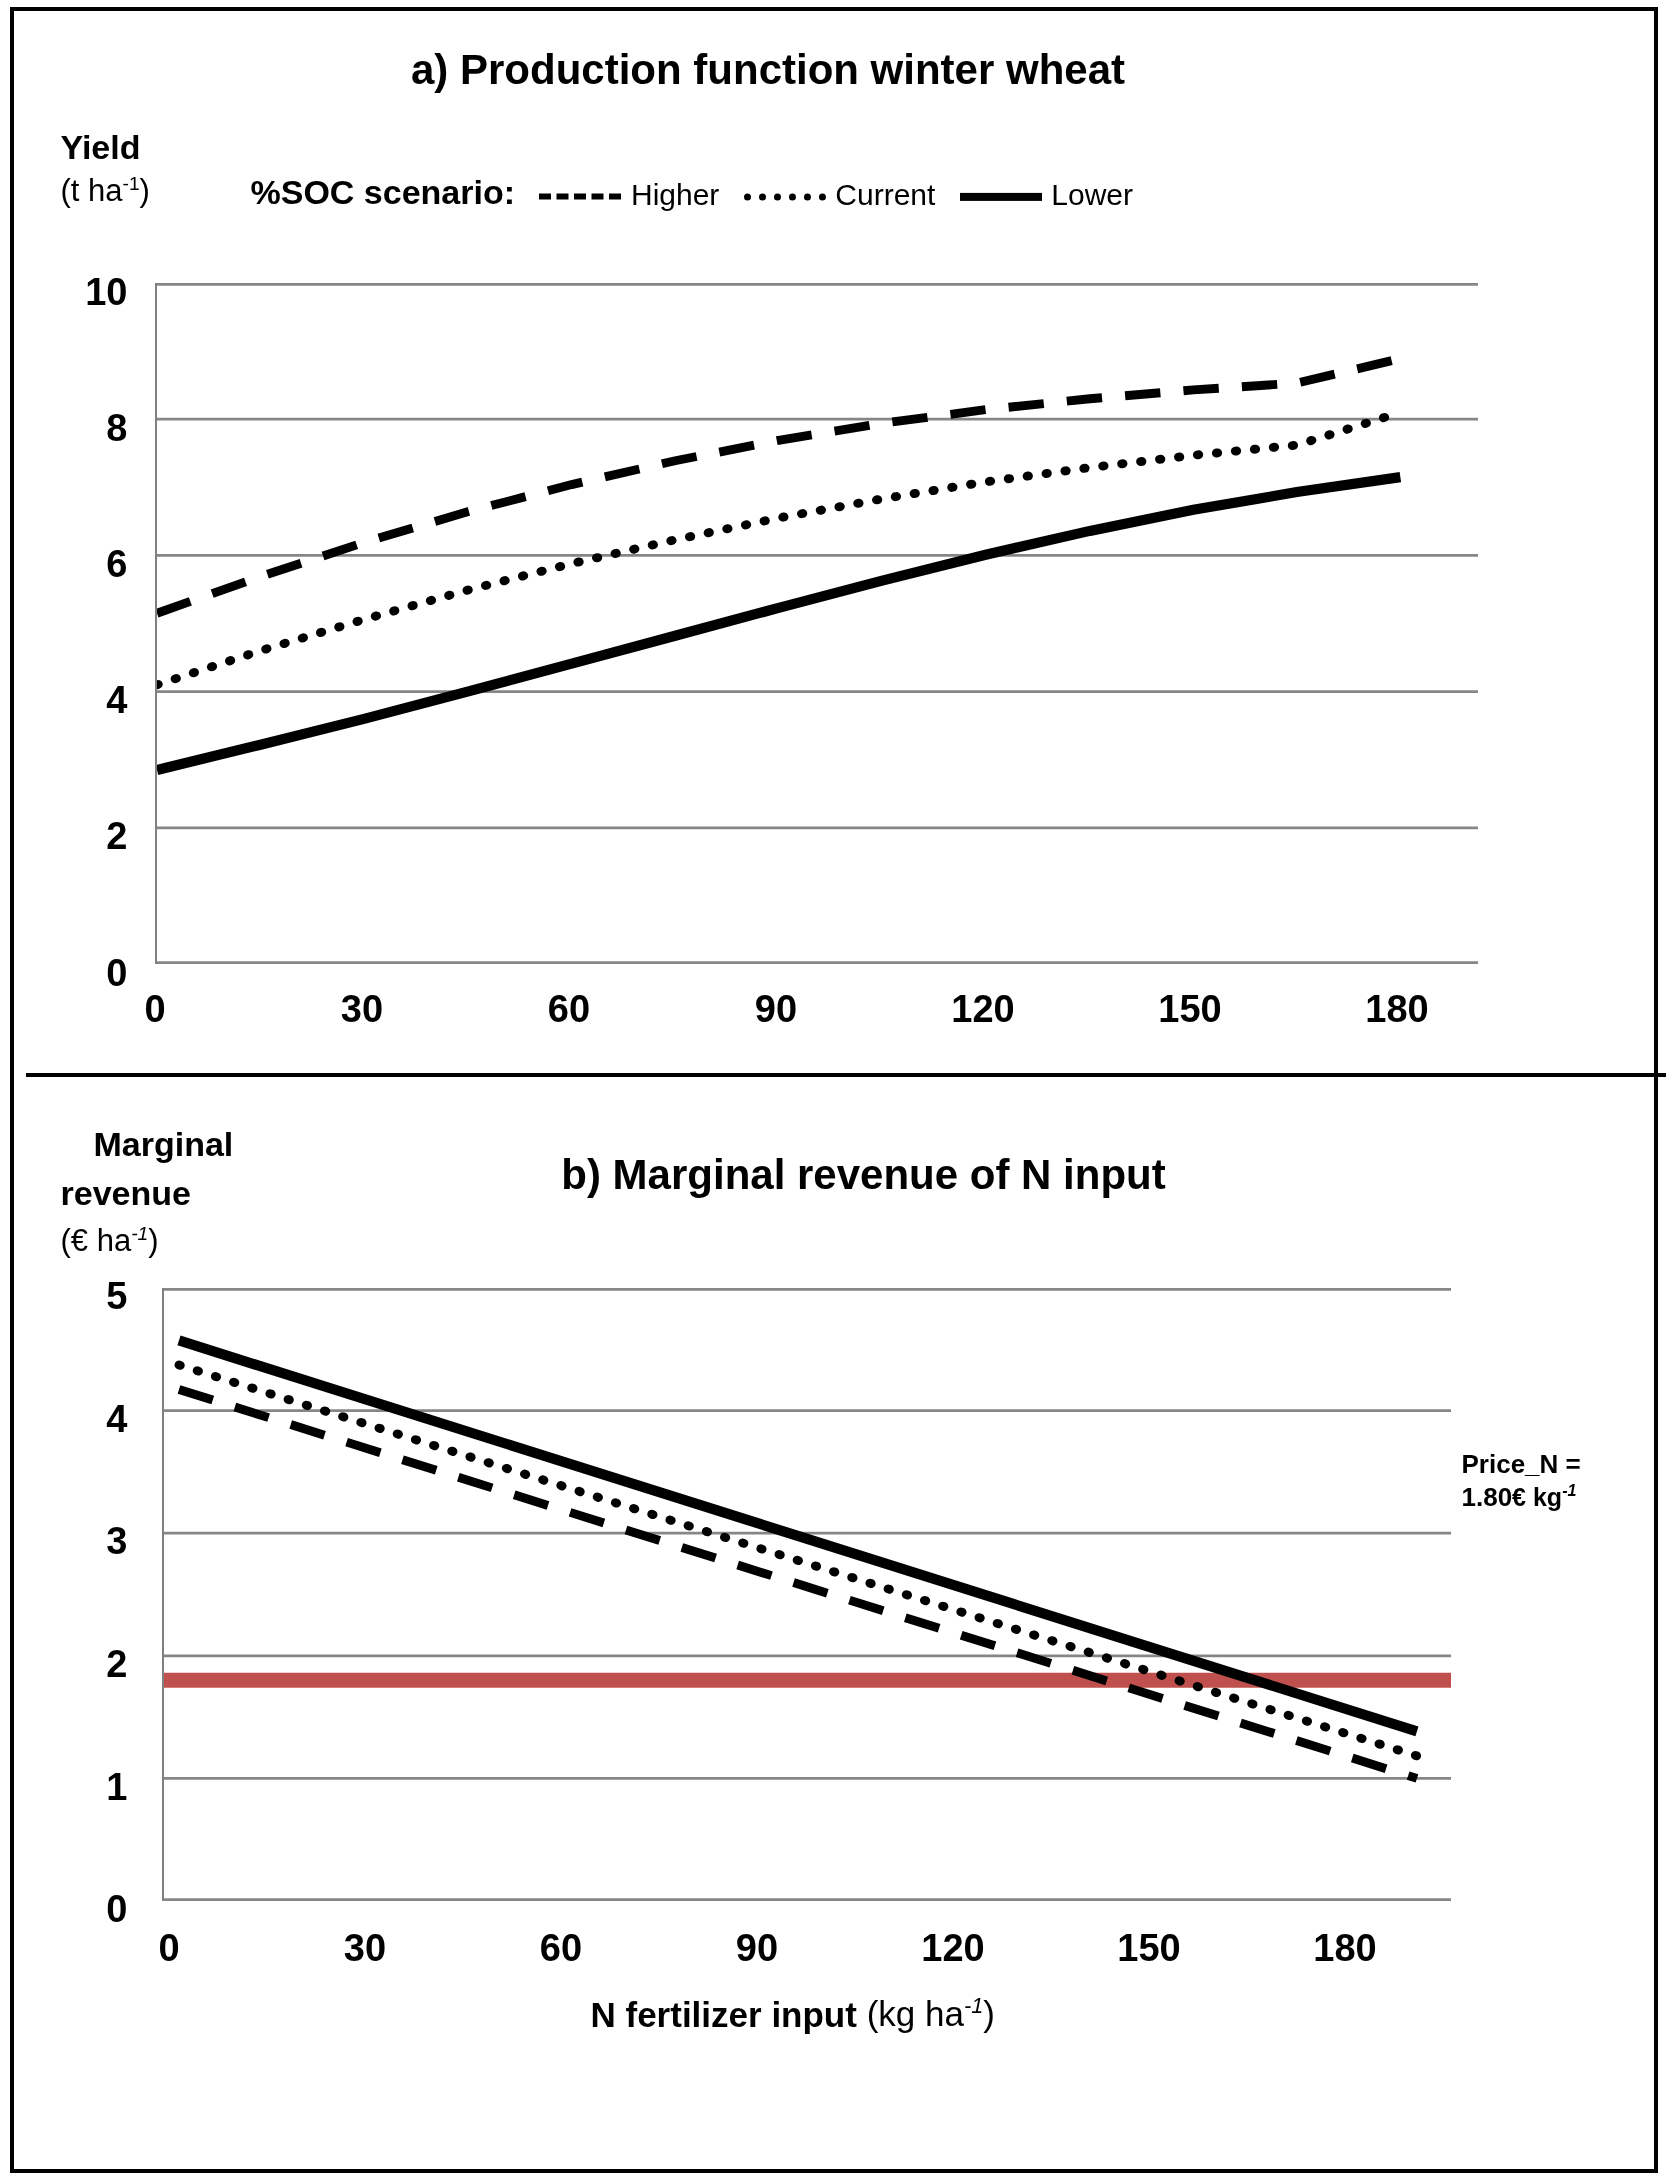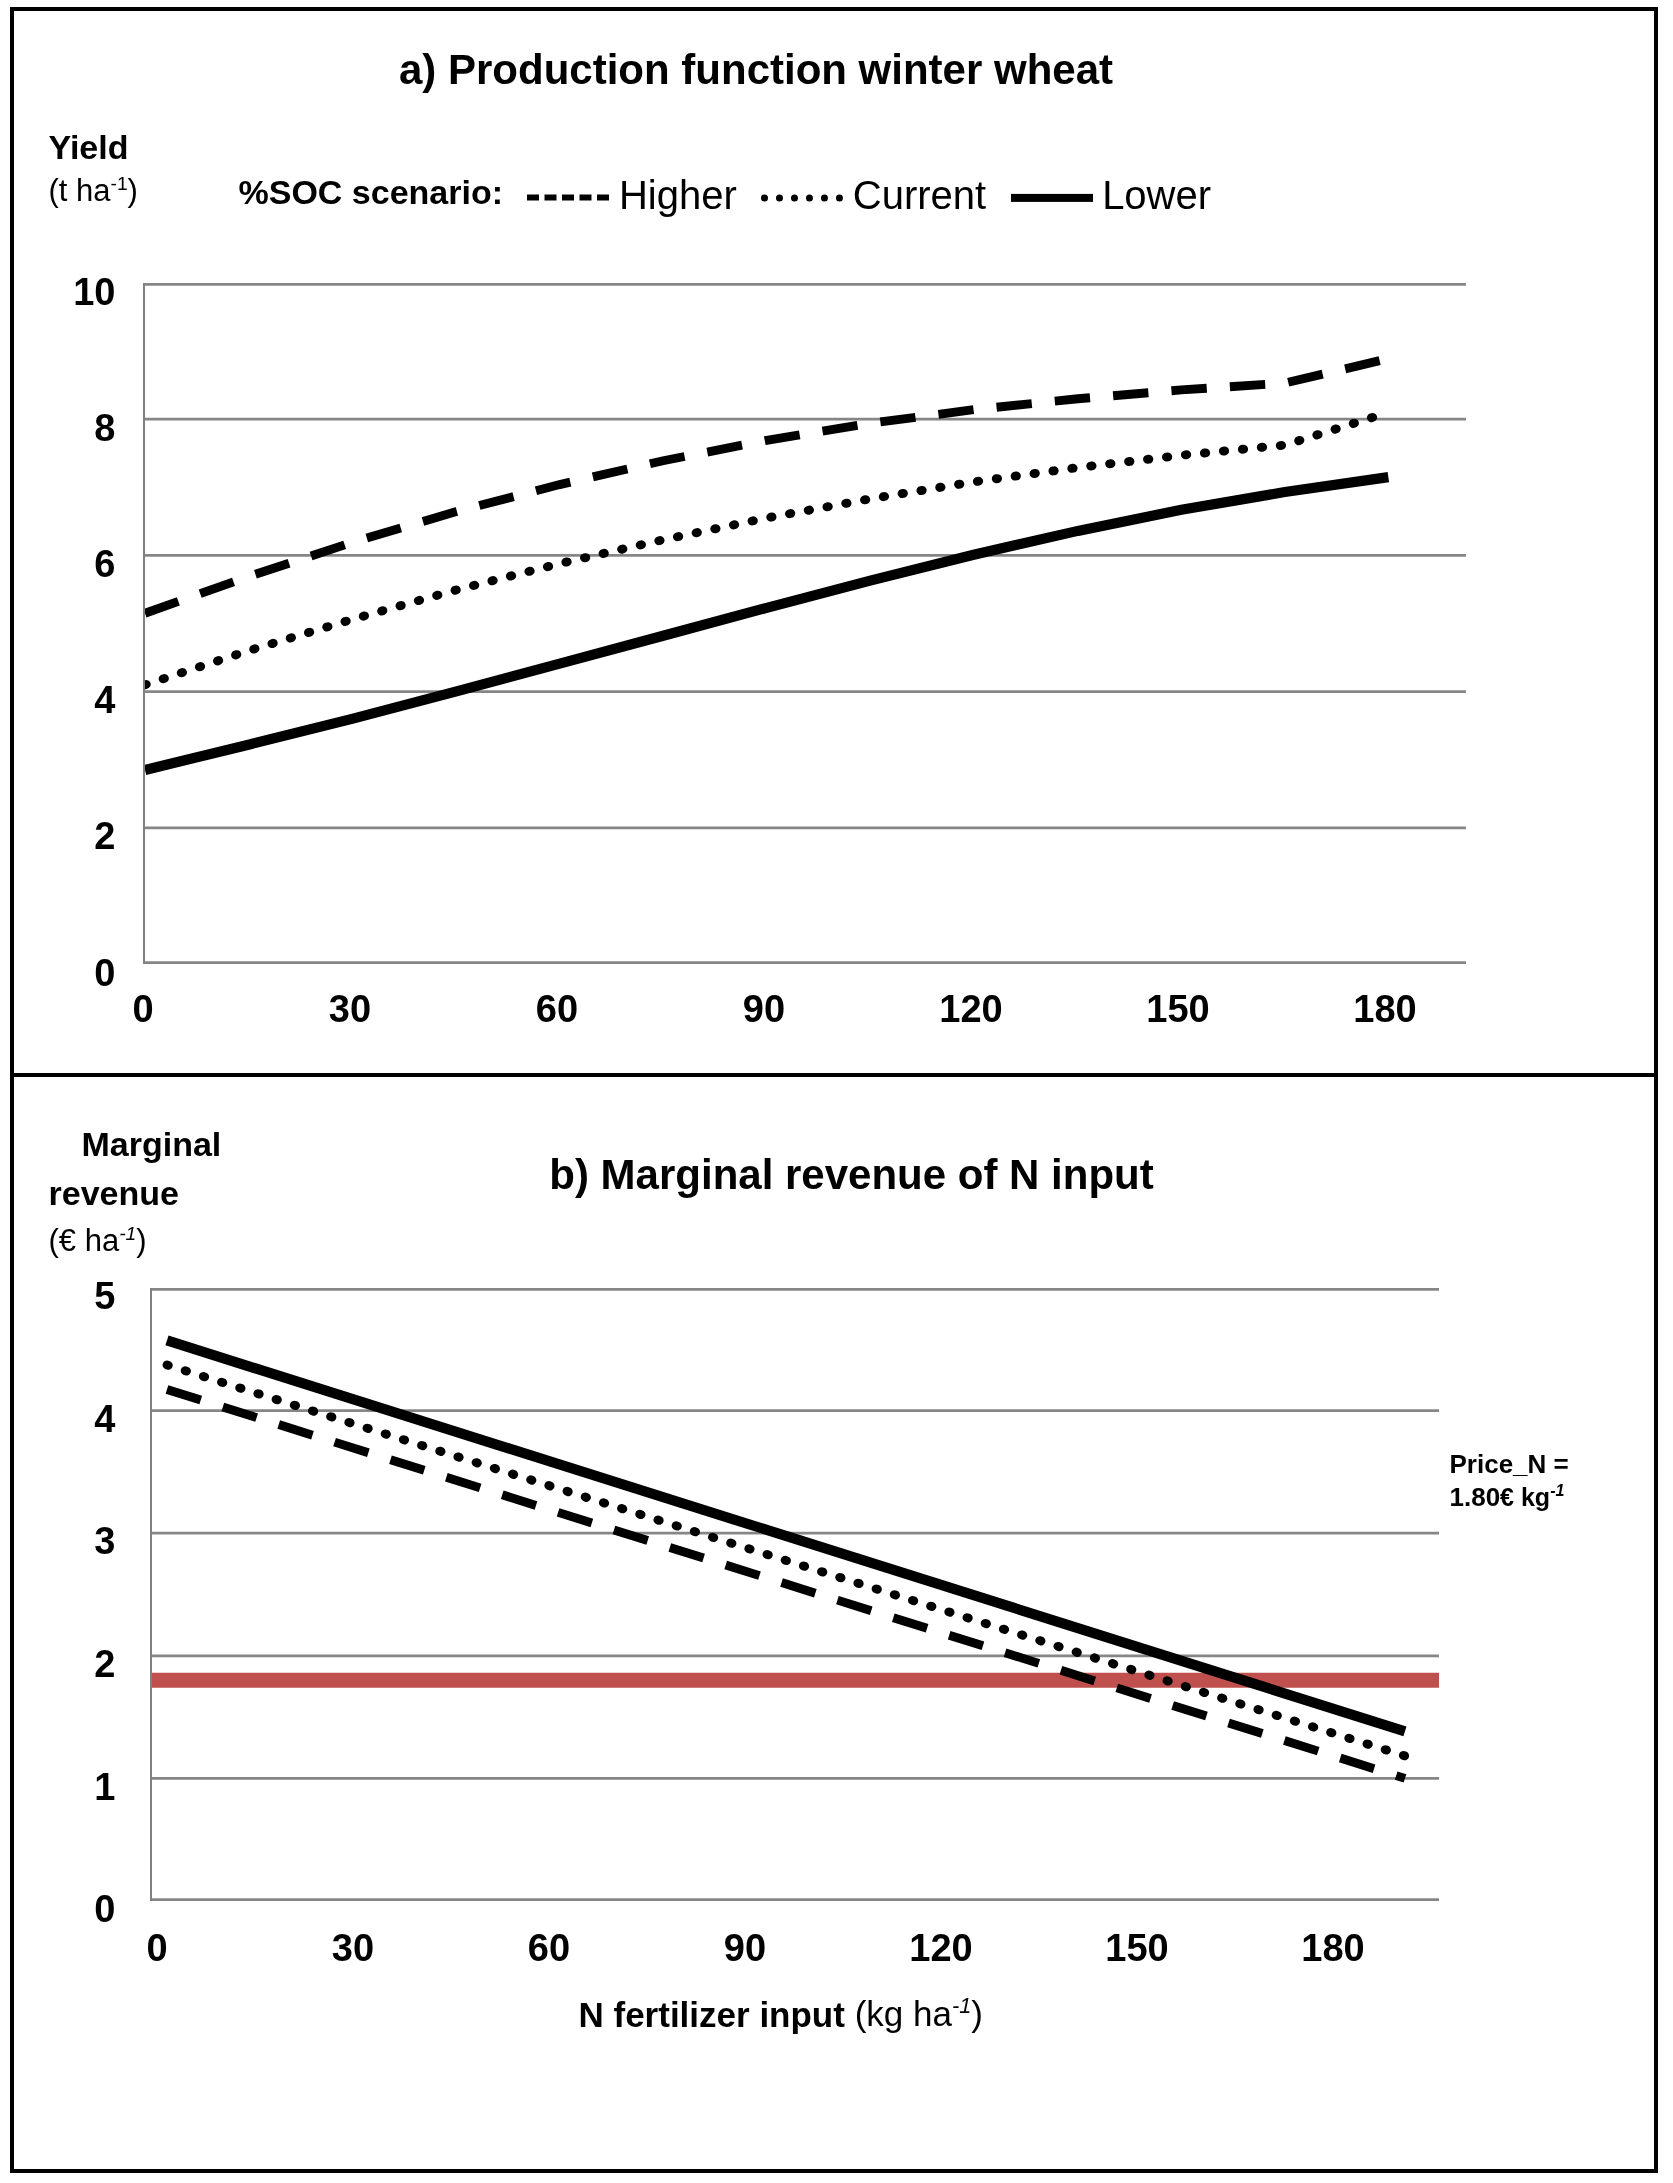--- a/index.html
+++ b/index.html
@@ -19,21 +19,21 @@
     left: 9.5px;
     top: 6.8px;
     width: 1648px;
     height: 2166px;
     border: 4.1px solid #000000;
     box-sizing: border-box;
     background: #ffffff;
   }
   .panel {
     position: absolute;
-    left: 0;
+    left: 12px;
     width: 100%;
     box-sizing: border-box;
     padding-left: 44px;
   }
   .panel-a { top: 0; height: 1066px; border-bottom: 4.1px solid #000; }
   .panel-b { top: 1066px; height: 1092px; }
 
   .panel-title {
     position: absolute;
     font-weight: bold;
@@ -59,21 +59,21 @@
   .legend {
     position: absolute;
     white-space: nowrap;
     font-size: 34px;
   }
   .legend .lg-title { font-weight: bold; font-size: 34px; }
   .legend-item {
     display: inline-block;
     vertical-align: middle;
     margin-left: 15px;
-    font-size: 40px;
+    font-size: 30px;
   }
   .legend-swatch {
     display: inline-block;
     vertical-align: middle;
     width: 82px;
     height: 15px;
     margin-right: 9.5px;
     position: relative;
   }
   .sw-dash::before, .sw-dot::before, .sw-solid::before {

